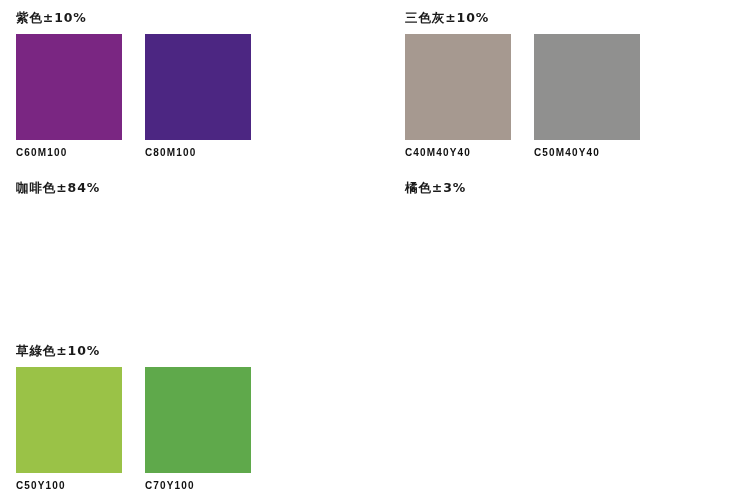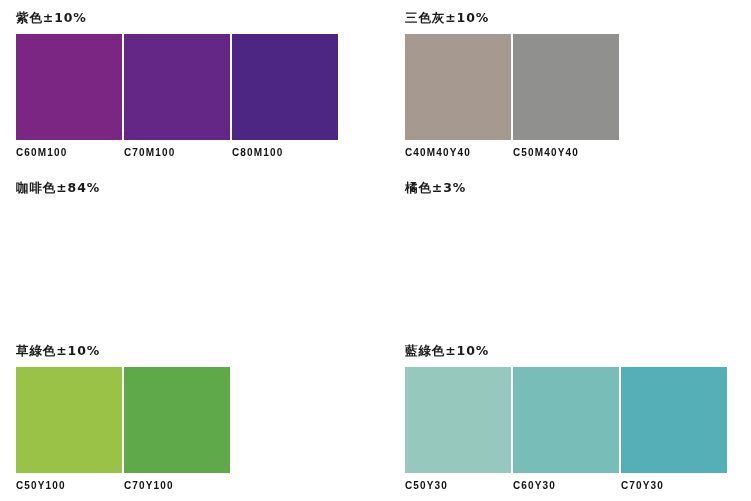--- a/index.html
+++ b/index.html
@@ -41,21 +41,21 @@
     font-weight: bold;
     color: #1a1a1a;
     letter-spacing: 0.9px;
     line-height: 16px;
     margin: 0 0 8px 0;
     white-space: nowrap;
     font-family: "DejaVu Sans", "Liberation Sans", sans-serif;
   }
   .swatch-row {
     display: flex;
-    gap: 2px;
+    gap: 23px;
   }
   .swatch-cell {
     width: 106px;
   }
   .swatch {
     width: 106px;
     height: 106px;
     display: block;
   }
   .swatch-label {
@@ -74,24 +74,20 @@
 
 <div class="sheet">
   <div class="groups">
 
     <div class="group col-left">
       <div class="group-title">紫色±10%</div>
       <div class="swatch-row">
         <div class="swatch-cell">
           <div class="swatch" style="background-color: rgb(122, 38, 130);"></div>
           <div class="swatch-label">C60M100</div>
-        </div>
-        <div class="swatch-cell">
-          <div class="swatch" style="background-color: rgb(101, 39, 133);"></div>
-          <div class="swatch-label">C70M100</div>
         </div>
         <div class="swatch-cell">
           <div class="swatch" style="background-color: rgb(76, 38, 130);"></div>
           <div class="swatch-label">C80M100</div>
         </div>
       </div>
     </div>
 
     <div class="group col-right">
       <div class="group-title">三色灰±10%</div>
@@ -122,32 +118,15 @@
           <div class="swatch" style="background-color: rgb(154, 194, 71);"></div>
           <div class="swatch-label">C50Y100</div>
         </div>
         <div class="swatch-cell">
           <div class="swatch" style="background-color: rgb(95, 169, 75);"></div>
           <div class="swatch-label">C70Y100</div>
         </div>
       </div>
     </div>
 
-    <div class="group col-right">
-      <div class="group-title">藍綠色±10%</div>
-      <div class="swatch-row">
-        <div class="swatch-cell">
-          <div class="swatch" style="background-color: rgb(150, 200, 189);"></div>
-          <div class="swatch-label">C50Y30</div>
-        </div>
-        <div class="swatch-cell">
-          <div class="swatch" style="background-color: rgb(121, 189, 184);"></div>
-          <div class="swatch-label">C60Y30</div>
-        </div>
-        <div class="swatch-cell">
-          <div class="swatch" style="background-color: rgb(84, 176, 182);"></div>
-          <div class="swatch-label">C70Y30</div>
-        </div>
-      </div>
-    </div>
 
   </div>
 </div>
 
 </body></html>

